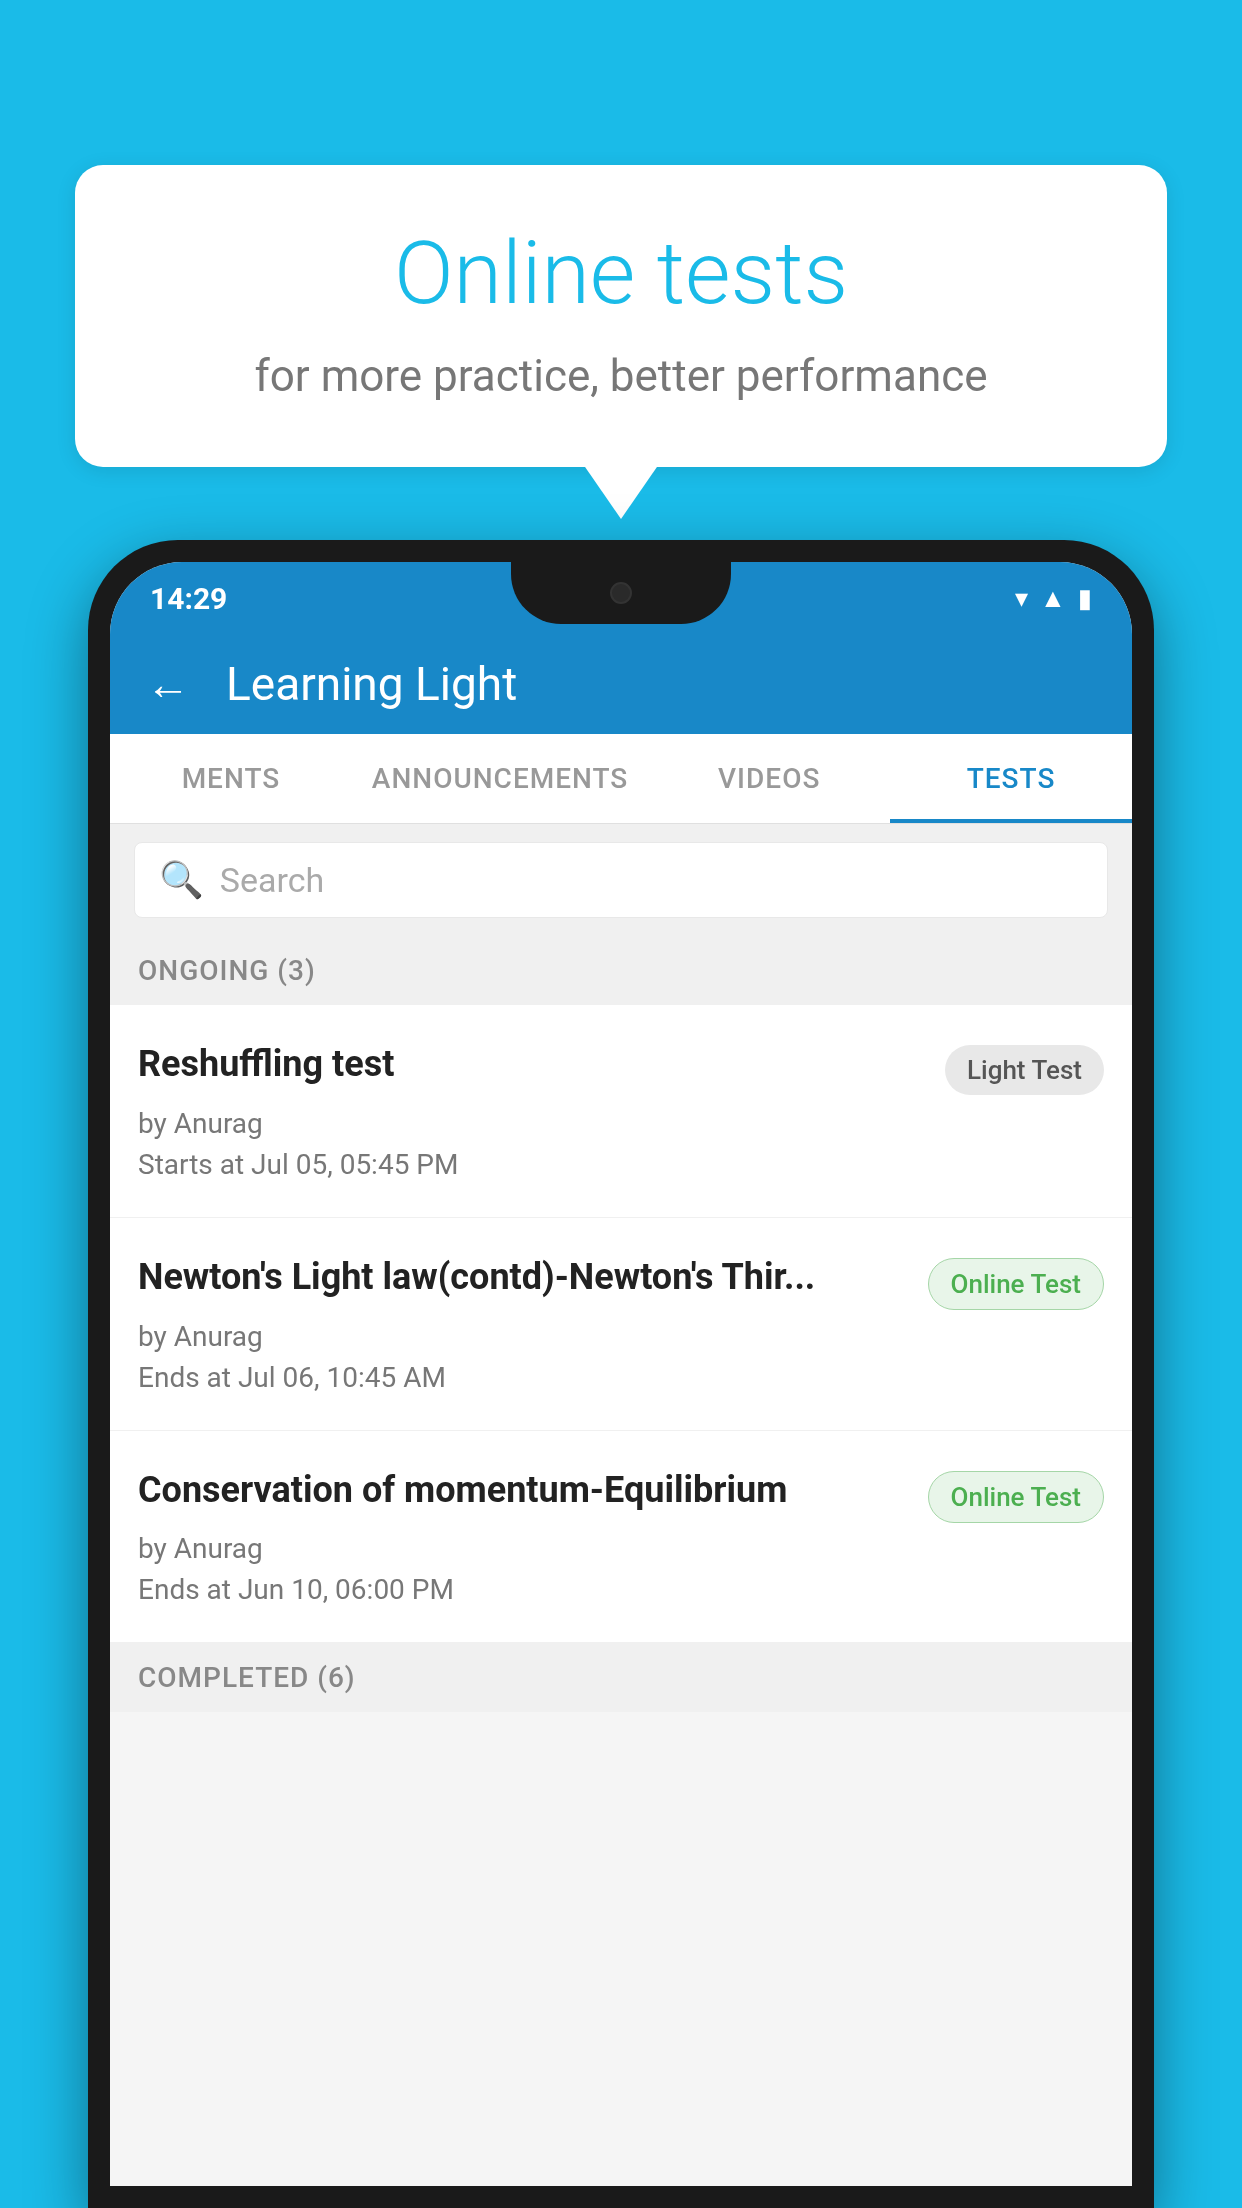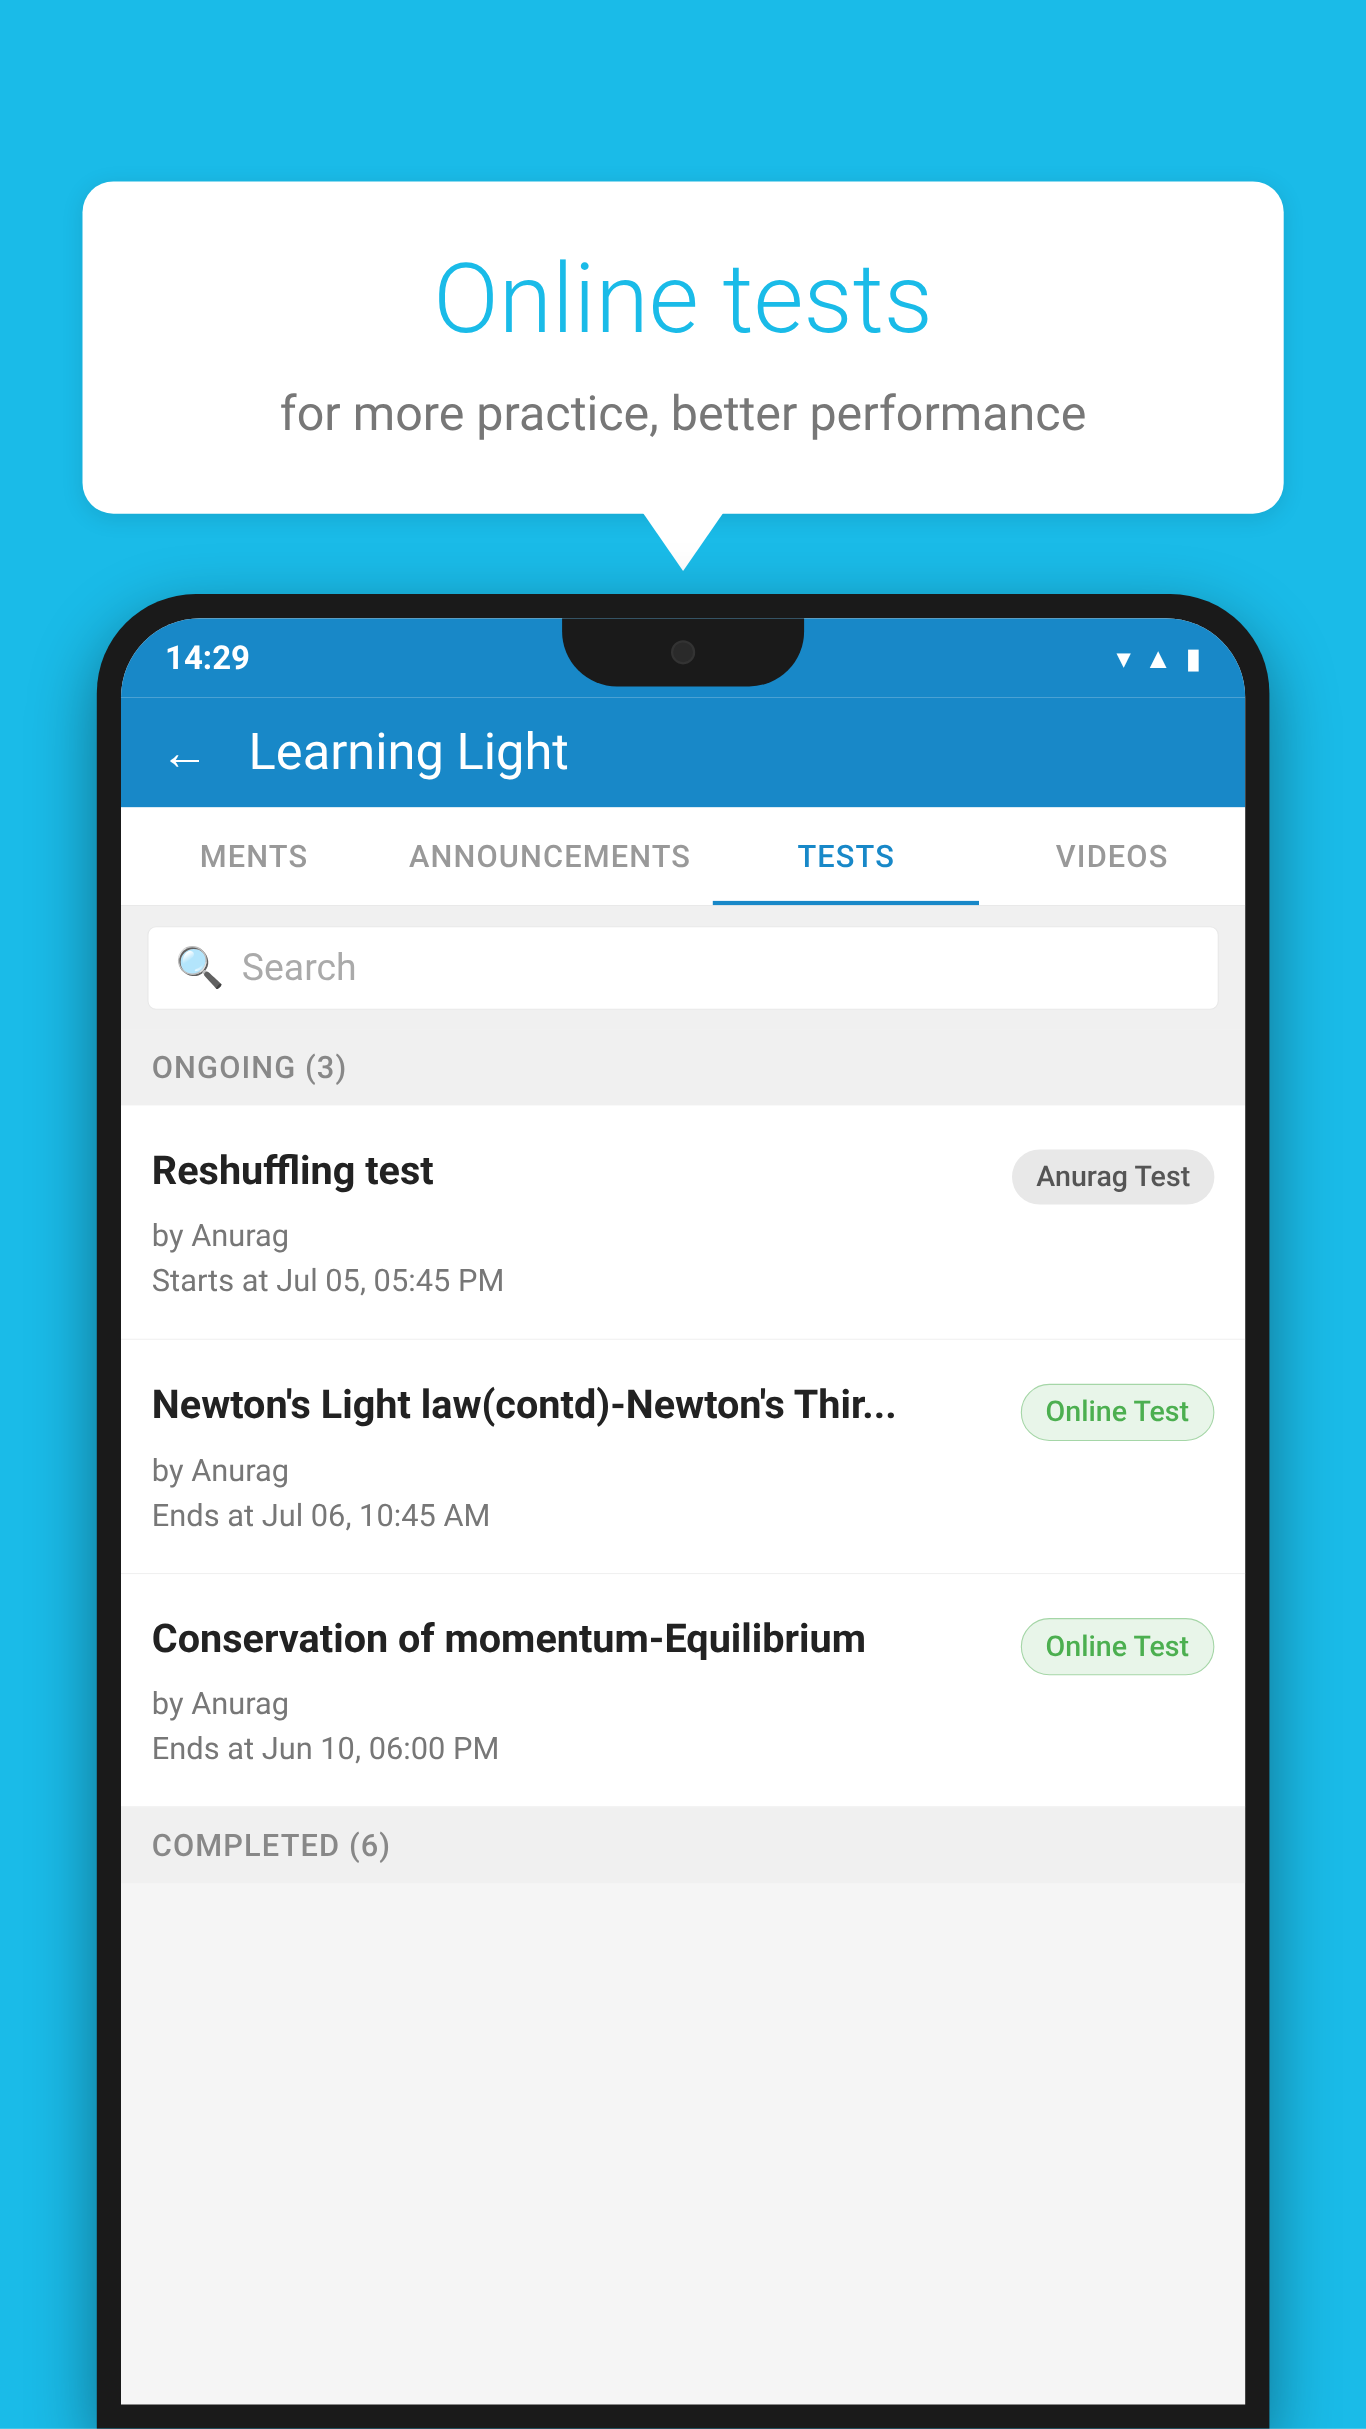--- a/index.html
+++ b/index.html
@@ -325,25 +325,25 @@
       <span class="app-header-title">Learning Light</span>
     </div>
 
     <div class="tab-bar">
       <div class="tab-item">
         <span>MENTS</span>
       </div>
       <div class="tab-item">
         <span>ANNOUNCEMENTS</span>
       </div>
+      <div class="tab-item">
+        <span>VIDEOS</span>
+      </div>
       <div class="tab-item active">
         <span>TESTS</span>
-      </div>
-      <div class="tab-item">
-        <span>VIDEOS</span>
       </div>
     </div>
 
     <div class="search-bar-wrapper">
       <div class="search-bar">
         <span class="search-icon-svg">🔍</span>
         <span class="search-placeholder">Search</span>
       </div>
     </div>
 
@@ -352,21 +352,21 @@
     </div>
 
     <div class="test-list">
 
       <div class="test-item">
         <div class="test-item-content">
           <div class="test-item-title">Reshuffling test</div>
           <div class="test-item-author">by Anurag</div>
           <div class="test-item-date">Starts at  Jul 05, 05:45 PM</div>
         </div>
-        <span class="test-badge badge-class">Anurag Test</span>
+        <span class="test-badge badge-class">Light Test</span>
       </div>
 
       <div class="test-item">
         <div class="test-item-content">
           <div class="test-item-title">Newton's Light law(contd)-Newton's Thir...</div>
           <div class="test-item-author">by Anurag</div>
           <div class="test-item-date">Ends at  Jul 06, 10:45 AM</div>
         </div>
         <span class="test-badge badge-online">Online Test</span>
       </div>

